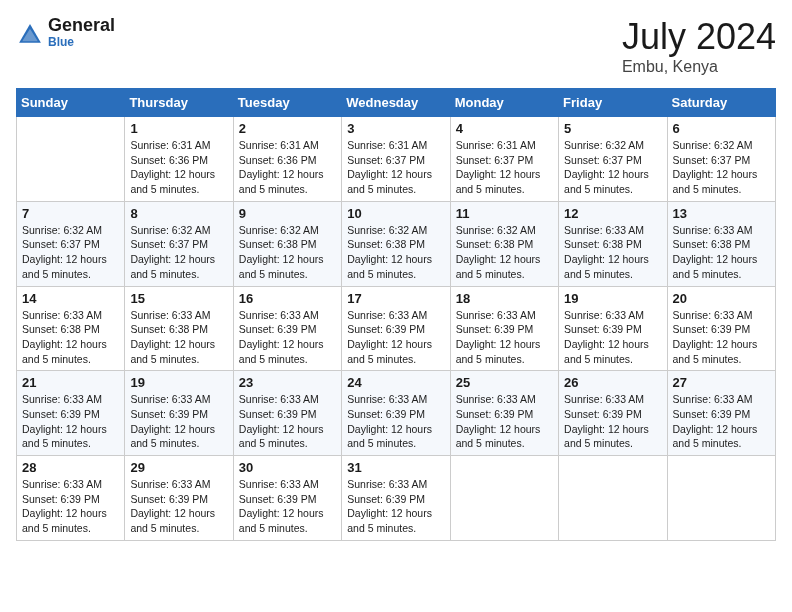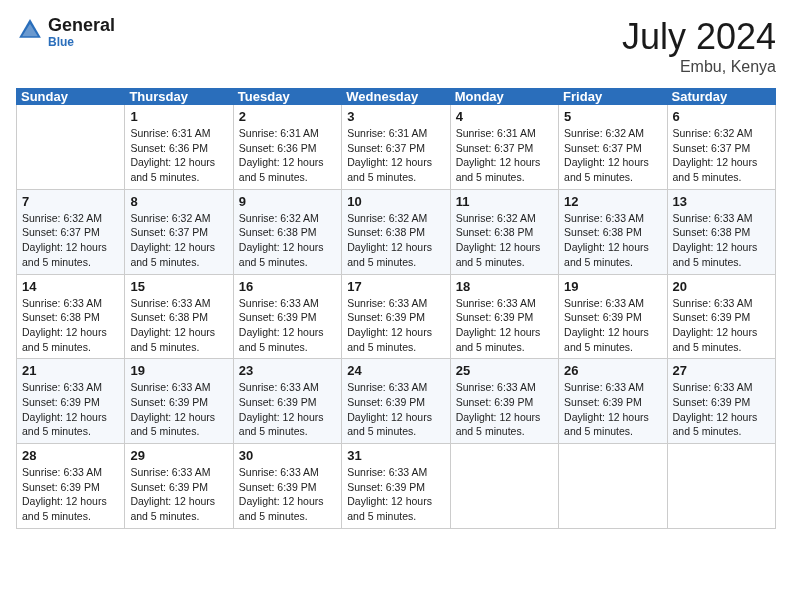--- a/index.html
+++ b/index.html
@@ -11,21 +11,21 @@
       padding: 16px;
     }
     .header {
       display: flex;
       justify-content: space-between;
       align-items: flex-start;
       margin-bottom: 12px;
     }
     .logo {
       display: flex;
-      align-items: flex-start;
+      align-items: flex-end;
       gap: 4px;
     }
     .logo-text {
       display: flex;
       flex-direction: column;
       line-height: 1.1;
     }
     .logo-general {
       font-size: 18px;
       font-weight: bold;
@@ -34,40 +34,40 @@
     .logo-blue {
       font-size: 12px;
       font-weight: bold;
       color: #2a6ebb;
     }
     .logo-icon {
       width: 28px;
       height: 28px;
     }
     .title-block {
-      text-align: right;
+      text-align: left;
     }
     .month-year {
       font-size: 36px;
       color: #1a1a1a;
       font-weight: normal;
     }
     .location {
       font-size: 16px;
       color: #444;
     }
     .calendar {
       width: 100%;
       border-collapse: collapse;
       font-size: 11px;
     }
     .calendar th {
       background: #2a6ebb;
       color: #fff;
-      padding: 0 4px;
+      padding: 6px 4px;
       text-align: left;
       font-size: 13px;
       font-weight: bold;
       border: 1px solid #2a6ebb;
     }
     .calendar td {
       border: 1px solid #ccc;
       vertical-align: top;
       padding: 4px 5px;
       width: calc(100%/7);

